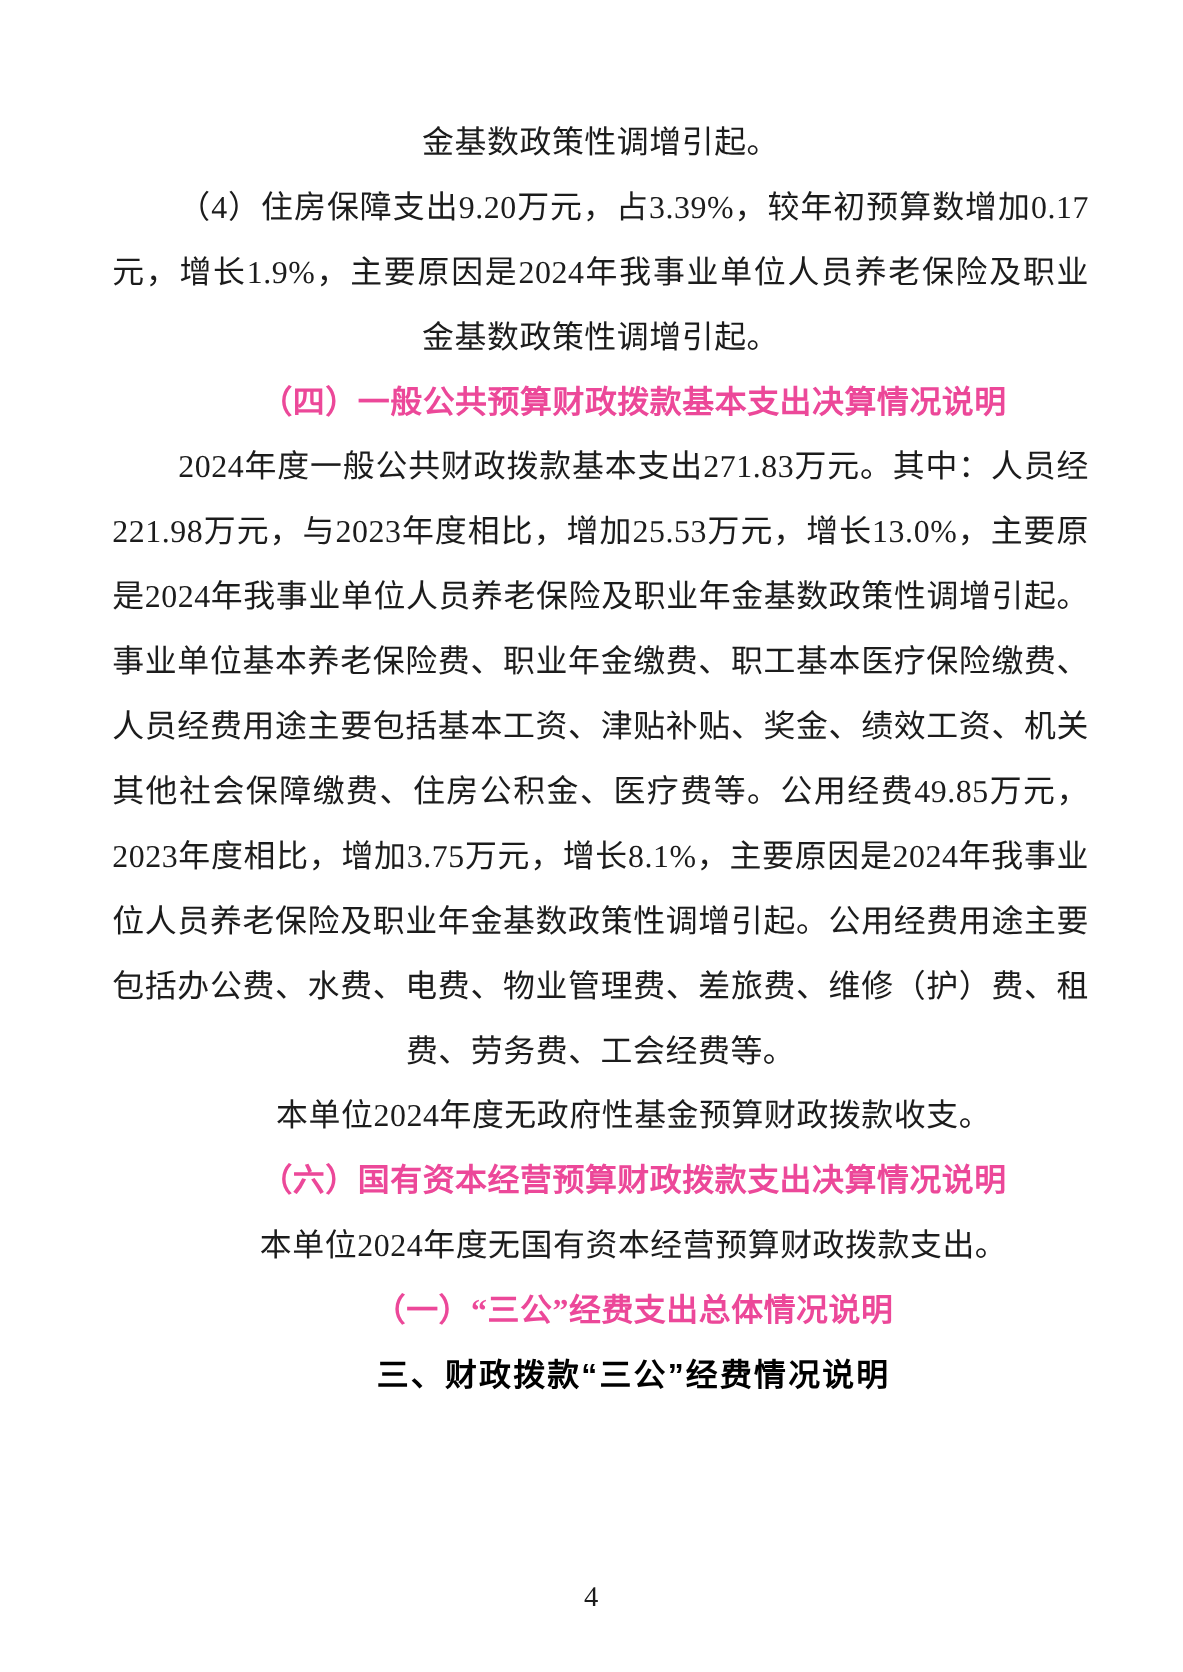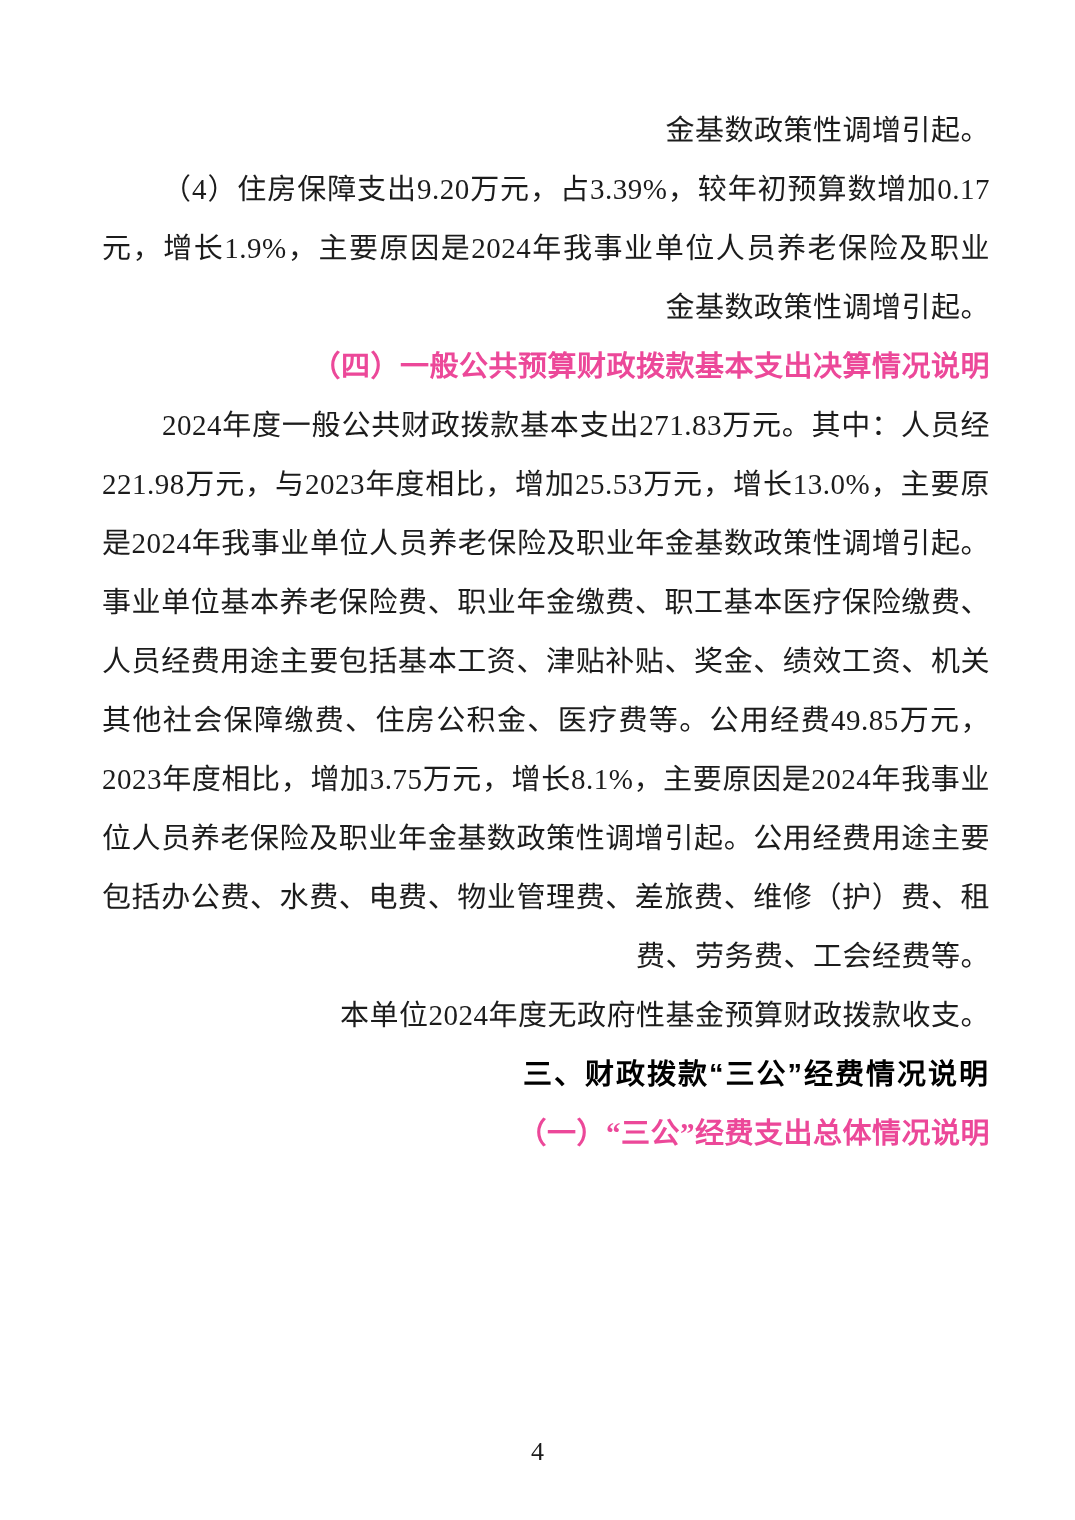--- a/index.html
+++ b/index.html
@@ -20,21 +20,21 @@
     position: absolute;
     left: 102px;
     top: 101px;
     width: 888px;
   }
   .line {
     height: 59px;
     line-height: 59px;
     font-size: 29px;
     overflow: hidden;
-    text-align: right;
+    text-align: center;
     letter-spacing: 0.5px;
   }
   .line.indent {
     text-indent: 60px;
   }
   .line.justify {
     text-align: justify;
     text-align-last: justify;
     text-justify: inter-character;
   }
@@ -74,17 +74,19 @@
       <div class="line body justify">221.98万元，与2023年度相比，增加25.53万元，增长13.0%，主要原因</div>
       <div class="line body justify">是2024年我事业单位人员养老保险及职业年金基数政策性调增引起。</div>
       <div class="line body justify">事业单位基本养老保险费、职业年金缴费、职工基本医疗保险缴费、</div>
       <div class="line body justify">人员经费用途主要包括基本工资、津贴补贴、奖金、绩效工资、机关</div>
       <div class="line body justify">其他社会保障缴费、住房公积金、医疗费等。公用经费49.85万元，与</div>
       <div class="line body justify">2023年度相比，增加3.75万元，增长8.1%，主要原因是2024年我事业单</div>
       <div class="line body justify">位人员养老保险及职业年金基数政策性调增引起。公用经费用途主要</div>
       <div class="line body justify">包括办公费、水费、电费、物业管理费、差旅费、维修（护）费、租赁</div>
       <div class="line body">费、劳务费、工会经费等。</div>
       <div class="line body indent">本单位2024年度无政府性基金预算财政拨款收支。</div>
+      <div class="line heading-kai indent">（六）国有资本经营预算财政拨款支出决算情况说明</div>
+      <div class="line body indent">本单位2024年度无国有资本经营预算财政拨款支出。</div>
+      <div class="line heading-kai indent">（一）“三公”经费支出总体情况说明</div>
       <div class="line heading-hei indent">三、财政拨款“三公”经费情况说明</div>
-      <div class="line heading-kai indent">（一）“三公”经费支出总体情况说明</div>
     </div>
   <div class="page-number">4</div>
 </div>
 
 </body></html>

